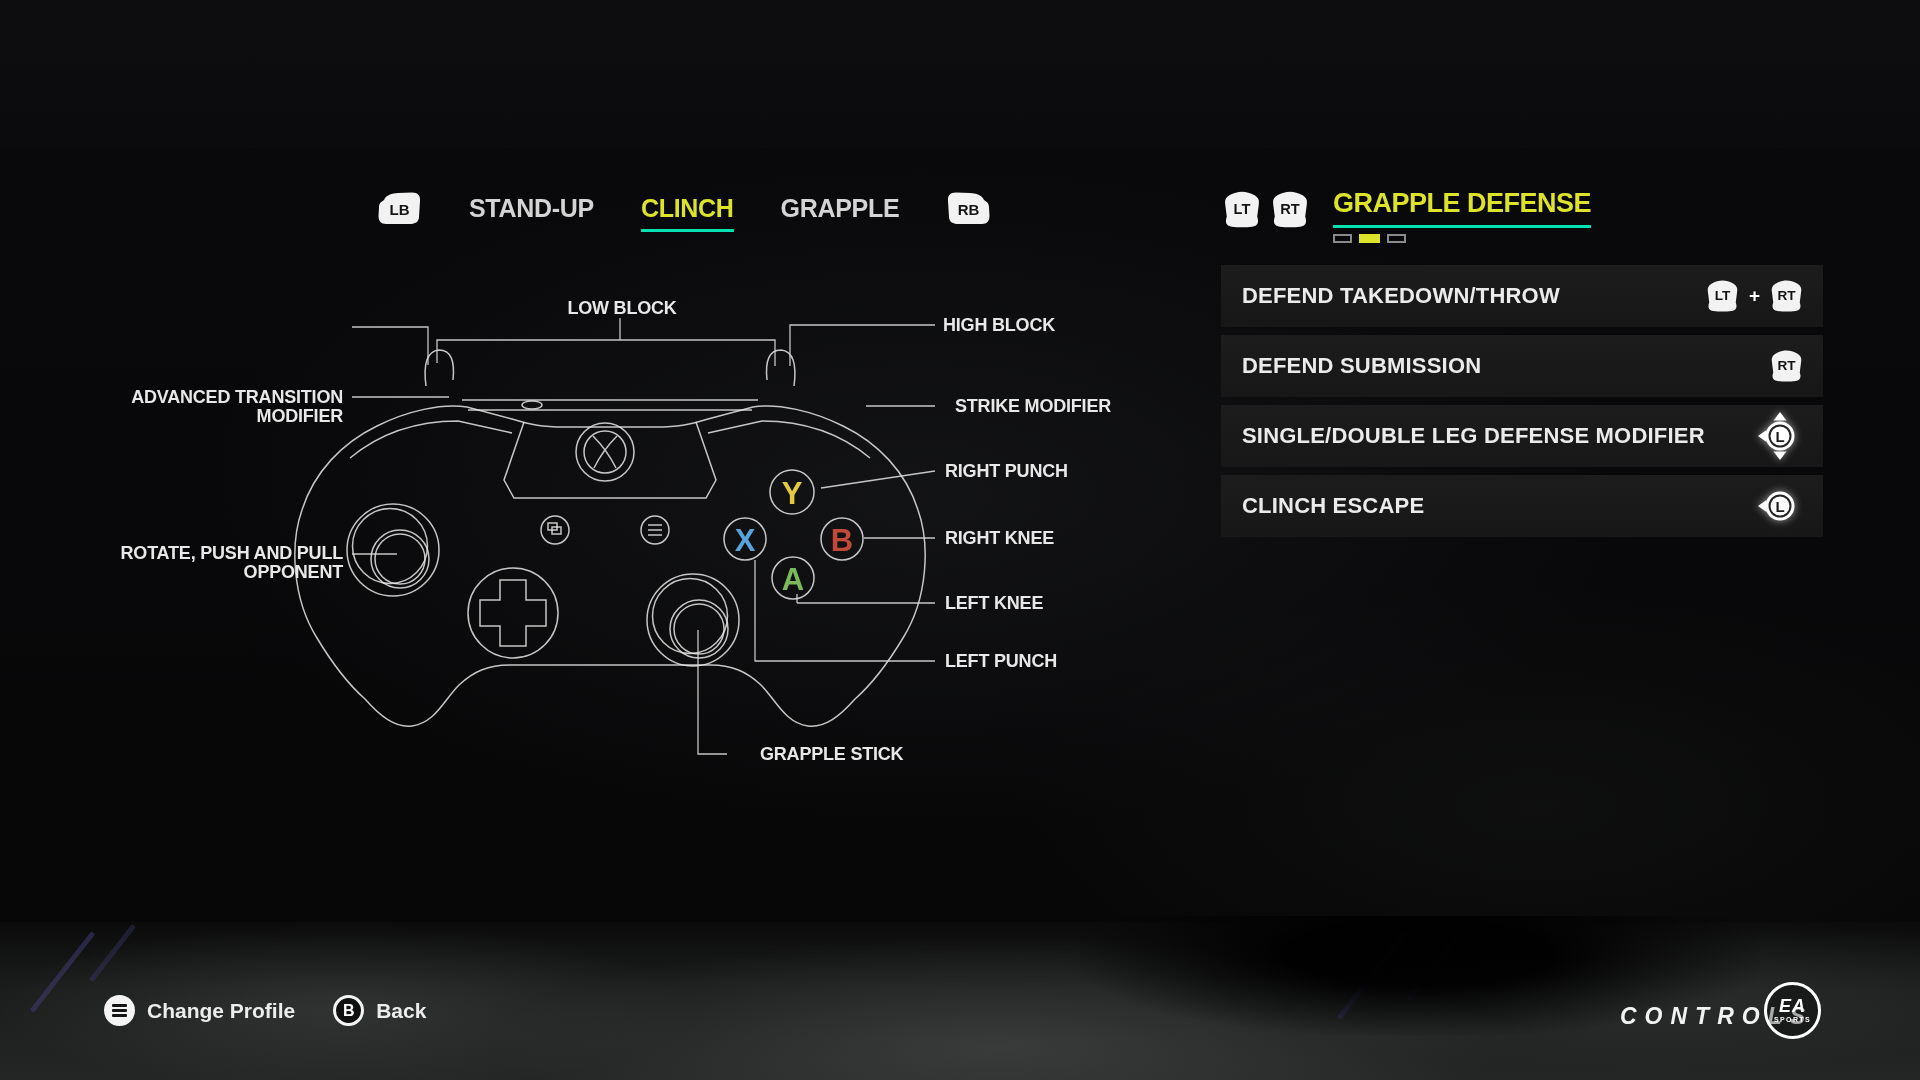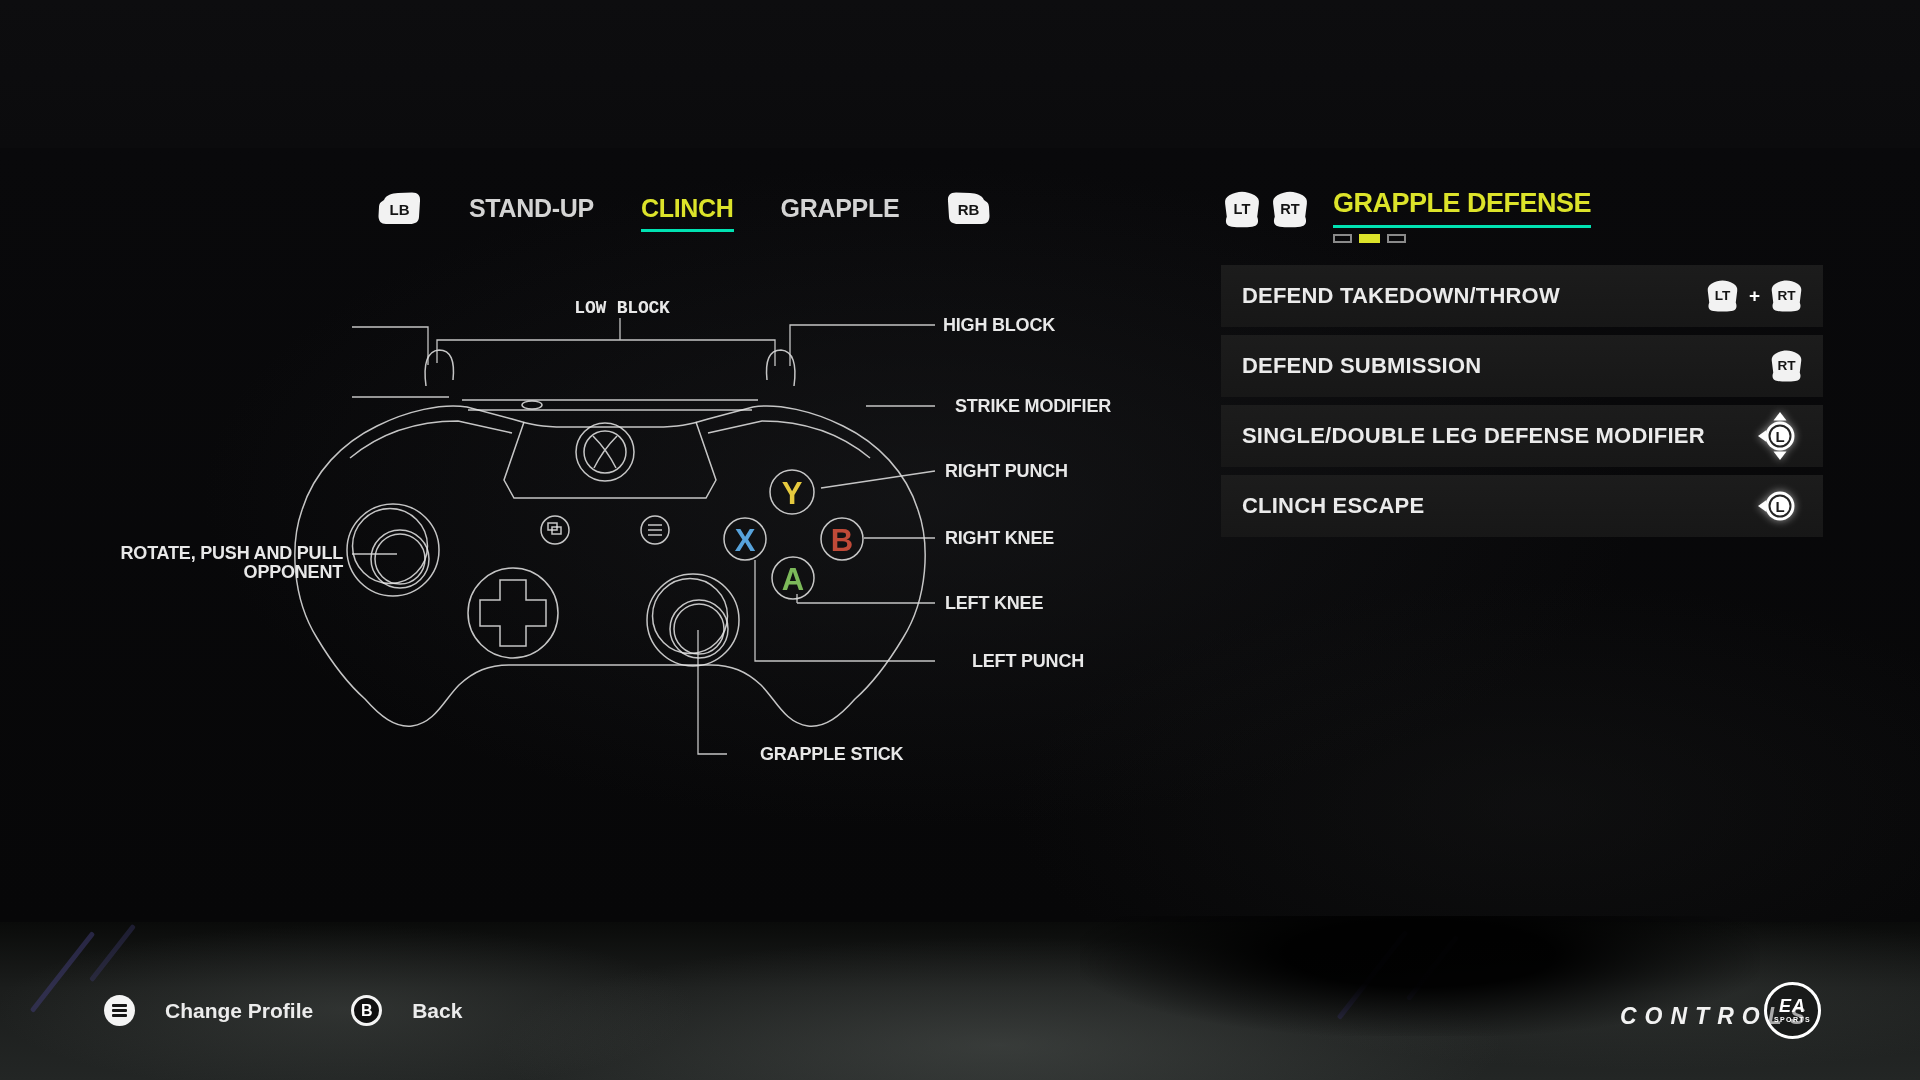--- a/index.html
+++ b/index.html
@@ -52,32 +52,32 @@
     display:flex; align-items:center; padding:0 18px 0 21px; }
   .row-label { font-size:22px; font-weight:700; letter-spacing:.2px; color:#ebebeb; }
   .row-icons { margin-left:auto; display:flex; align-items:center; gap:7px; }
   .plus { color:#fff; font-size:19px; font-weight:800; margin:0 1px; }
   .stick-icon { width:54px; height:54px; display:block; filter:drop-shadow(0 0 4px rgba(255,255,255,.55)); }
 
   
   .ctl-label { position:absolute; font-size:18px; font-weight:700; letter-spacing:-.2px;
     line-height:19px; color:#e8e8e8; }
   .ctl-label.r { width:230px; text-align:right; }
-  .ctl-label.c { width:124px; text-align:center;font-family:Liberation Mono, monospace; }
+  .ctl-label.c { width:124px; text-align:center; }
 
   svg.lines, svg.controller { position:absolute; pointer-events:none; }
   svg.lines { left:0; top:0; }
   .controller { left:280px; top:330px; }
   .wire { stroke:#e6e6e6; stroke-opacity:.85; stroke-width:1.5; fill:none; }
   .leader { stroke:#d9d9d9; stroke-opacity:.9; stroke-width:1.3; fill:none; }
   .abxy-letter { font-family:"Liberation Sans",sans-serif; font-size:31px; font-weight:800; text-anchor:middle; }
 
   
   .footer-left { position:absolute; left:104px; top:995px; display:flex; align-items:center; gap:38px; }
-  .hint { display:flex; align-items:center; gap:30px; cursor:default; }
+  .hint { display:flex; align-items:center; gap:12px; cursor:default; }
   .hint-label { font-size:21px; font-weight:600; color:#ececec; }
   .icon-menu { width:31px; height:31px; border-radius:50%; background:#f4f4f4;
     display:flex; flex-direction:column; justify-content:center; align-items:center; gap:2.5px; }
   .icon-menu i { display:block; width:15px; height:2.6px; background:#161616; border-radius:1px; }
   .icon-b { width:31px; height:31px; border-radius:50%; background:#101010; border:3px solid #f4f4f4;
     display:flex; align-items:center; justify-content:center; color:#fff; font-size:16px; font-weight:800; }
 
   .controls-title { position:absolute; left:1620px; top:1003px; font-size:23px; font-style:italic;
     font-weight:800; letter-spacing:8px; color:#f2f2f2; }
   .ea-logo { position:absolute; left:1764px; top:982px; width:57px; height:57px; border:3px solid #fff;
@@ -260,20 +260,24 @@
     <path class="leader" d="M620,318 V340 M437,363 V340 H775 V366"></path>
     <path class="leader" d="M935,325 H790 V366"></path>
     <path class="leader" d="M935,406 H866"></path>
     <path class="leader" d="M935,471 L821,488"></path>
     <path class="leader" d="M935,538 H864"></path>
     <path class="leader" d="M797,594 V603 M935,603 H797"></path>
     <path class="leader" d="M755,560 V661 H935"></path>
     <path class="leader" d="M698,630 V754 H727"></path>
   </svg>
 
+  <div class="ctl-label r" style="left:113px; top:388px;">
+    <div>ADVANCED TRANSITION</div>
+      <div>MODIFIER</div>
+  </div>
   <div class="ctl-label r" style="left:113px; top:544px;">
     <div>ROTATE, PUSH AND PULL</div>
       <div>OPPONENT</div>
   </div>
   <div class="ctl-label c" style="left:560px; top:299px;">
     <div>LOW BLOCK</div>
   </div>
   <div class="ctl-label" style="left:943px; top:316px;">
     <div>HIGH BLOCK</div>
   </div>
@@ -282,21 +286,21 @@
   </div>
   <div class="ctl-label" style="left:945px; top:462px;">
     <div>RIGHT PUNCH</div>
   </div>
   <div class="ctl-label" style="left:945px; top:529px;">
     <div>RIGHT KNEE</div>
   </div>
   <div class="ctl-label" style="left:945px; top:594px;">
     <div>LEFT KNEE</div>
   </div>
-  <div class="ctl-label" style="left:945px; top:652px;margin-left:27px;">
+  <div class="ctl-label" style="left:945px; top:652px;">
     <div>LEFT PUNCH</div>
   </div>
   <div class="ctl-label" style="left:760px; top:745px;">
     <div>GRAPPLE STICK</div>
   </div>
 
   <div class="footer-left">
     <div class="hint">
       <span class="icon-menu">
           <i></i>

